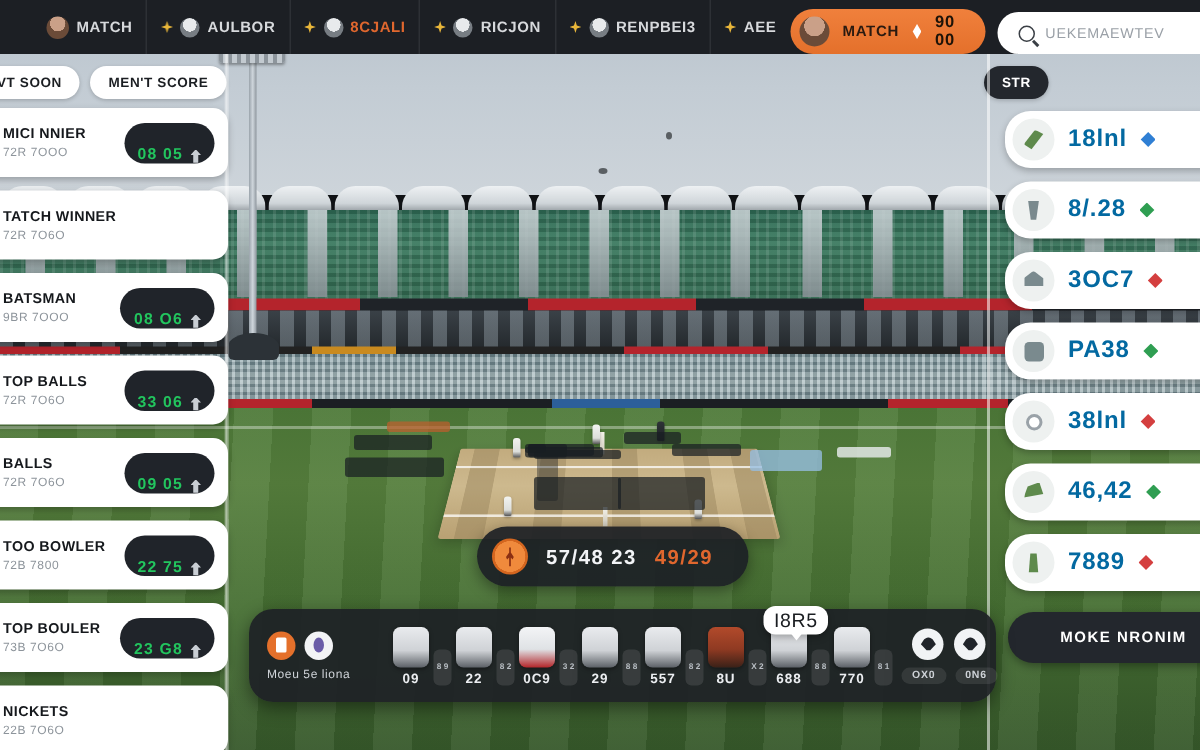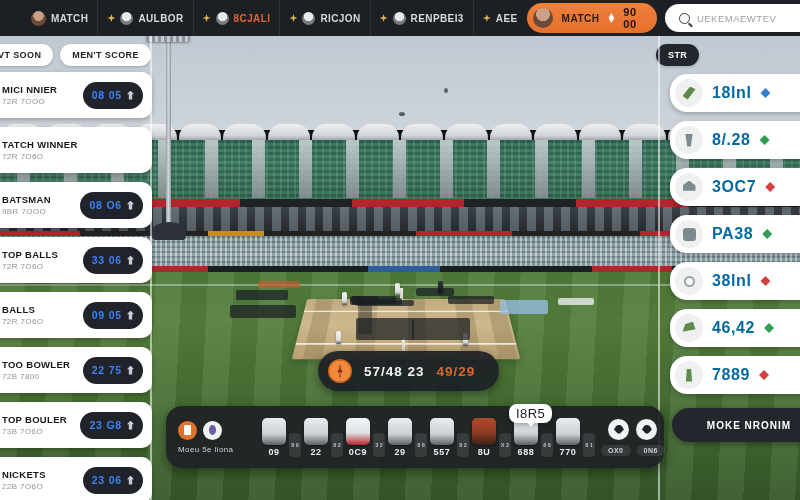--- a/index.html
+++ b/index.html
@@ -126,21 +126,21 @@
   .ground-graphic {
     position:absolute; background:rgba(25,30,35,.72); border-radius:2px;
   }
   .ground-graphic.blue { background:rgba(150,190,225,.78); }
   .ground-graphic.white { background:rgba(235,238,240,.8); }
   .ground-graphic.orange { background:rgba(185,95,45,.75); }
 
   
   .topnav {
     position:absolute; left:0; top:0; width:800px; height:36px;
-    background:#1c1f24; display:flex; align-items:center; padding:0 6px;
+    background:#1c1f24; display:flex; align-items:flex-end; padding:0 6px;
     z-index:40;
   }
   .hamburger { width:22px; height:16px; display:flex; flex-direction:column; justify-content:space-between; margin:0 10px 0 6px; cursor:pointer; }
   .hamburger span { display:block; height:2.5px; background:#e8e9eb; border-radius:2px; }
   .nav-item { display:flex; align-items:center; gap:5px; padding:0 9px; height:36px; font-size:10px; letter-spacing:.4px; font-weight:700; color:#d7d9dc; cursor:pointer; white-space:nowrap; }
   .nav-item + .nav-item { border-left:1px solid rgba(255,255,255,.08); }
   .nav-item.alert { color:#e0672e; }
   .nav-avatar { width:15px; height:15px; border-radius:50%; background:radial-gradient(circle at 50% 32%, #caa088 0 40%, #6b4b38 41% 100%); flex:none; }
   .nav-face { width:13px; height:13px; border-radius:50%; background:radial-gradient(circle at 50% 35%, #e8eaec 0 42%, #777d83 43% 100%); flex:none; }
   .nav-spark { width:8px; height:8px; flex:none; background:#e8b63a; clip-path:polygon(50% 0,62% 38%,100% 50%,62% 62%,50% 100%,38% 62%,0 50%,38% 38%); }
@@ -175,21 +175,21 @@
   .chip:first-child { margin-left:-14px; }
   .market-card {
     background:#fff; border-radius:10px; margin:0 0 9px -12px; height:46px;
     display:flex; align-items:center; justify-content:space-between;
     padding:0 9px 0 14px; box-shadow:0 2px 5px rgba(0,0,0,.25); cursor:pointer;
   }
   .market-txt { display:flex; flex-direction:column; gap:2px; overflow:hidden; }
   .market-title { font-size:9.5px; font-weight:700; color:#15181c; letter-spacing:.3px; white-space:nowrap; }
   .market-sub { font-size:8px; color:#8d949b; letter-spacing:.4px; white-space:nowrap; }
   .odds-pill {
-    display:flex; align-items:center; gap:5px; background:#20242a; color:#3b82f6;
+    display:flex; align-items:flex-end; gap:5px; background:#20242a; color:#22c55e;
     border-radius:14px; height:27px; padding:0 9px; flex:none; cursor:pointer;
   }
   .odds-val { font-size:10.5px; font-weight:700; letter-spacing:.8px; }
   .odds-ico { width:7px; height:9px; background:#c9ced4; clip-path:polygon(50% 0,100% 42%,74% 42%,74% 100%,26% 100%,26% 42%,0 42%); }
 
   
   .right-panel { position:absolute; right:0; top:36px; width:142px; height:464px; z-index:30; }
   .right-panel::before {
     content:""; position:absolute; left:0; top:0; width:2px; height:464px;
     background:rgba(255,255,255,.55);
@@ -512,24 +512,20 @@
         <span class="odds-val">23 G8</span>
         <span class="odds-ico"></span>
       </div>
     </div>
 
     <div class="market-card">
       <div class="market-txt">
         <span class="market-title">NICKETS</span>
         <span class="market-sub">22B 7O6O</span>
       </div>
-      <div class="odds-pill">
-        <span class="odds-val">23 06</span>
-        <span class="odds-ico"></span>
-      </div>
     </div>
   </div>
 
   <div class="right-panel">
     <div class="r-chip-row">
       <div class="chip dark">STR</div>
     </div>
 
     <div class="stat-row">
       <span class="stat-ico">

